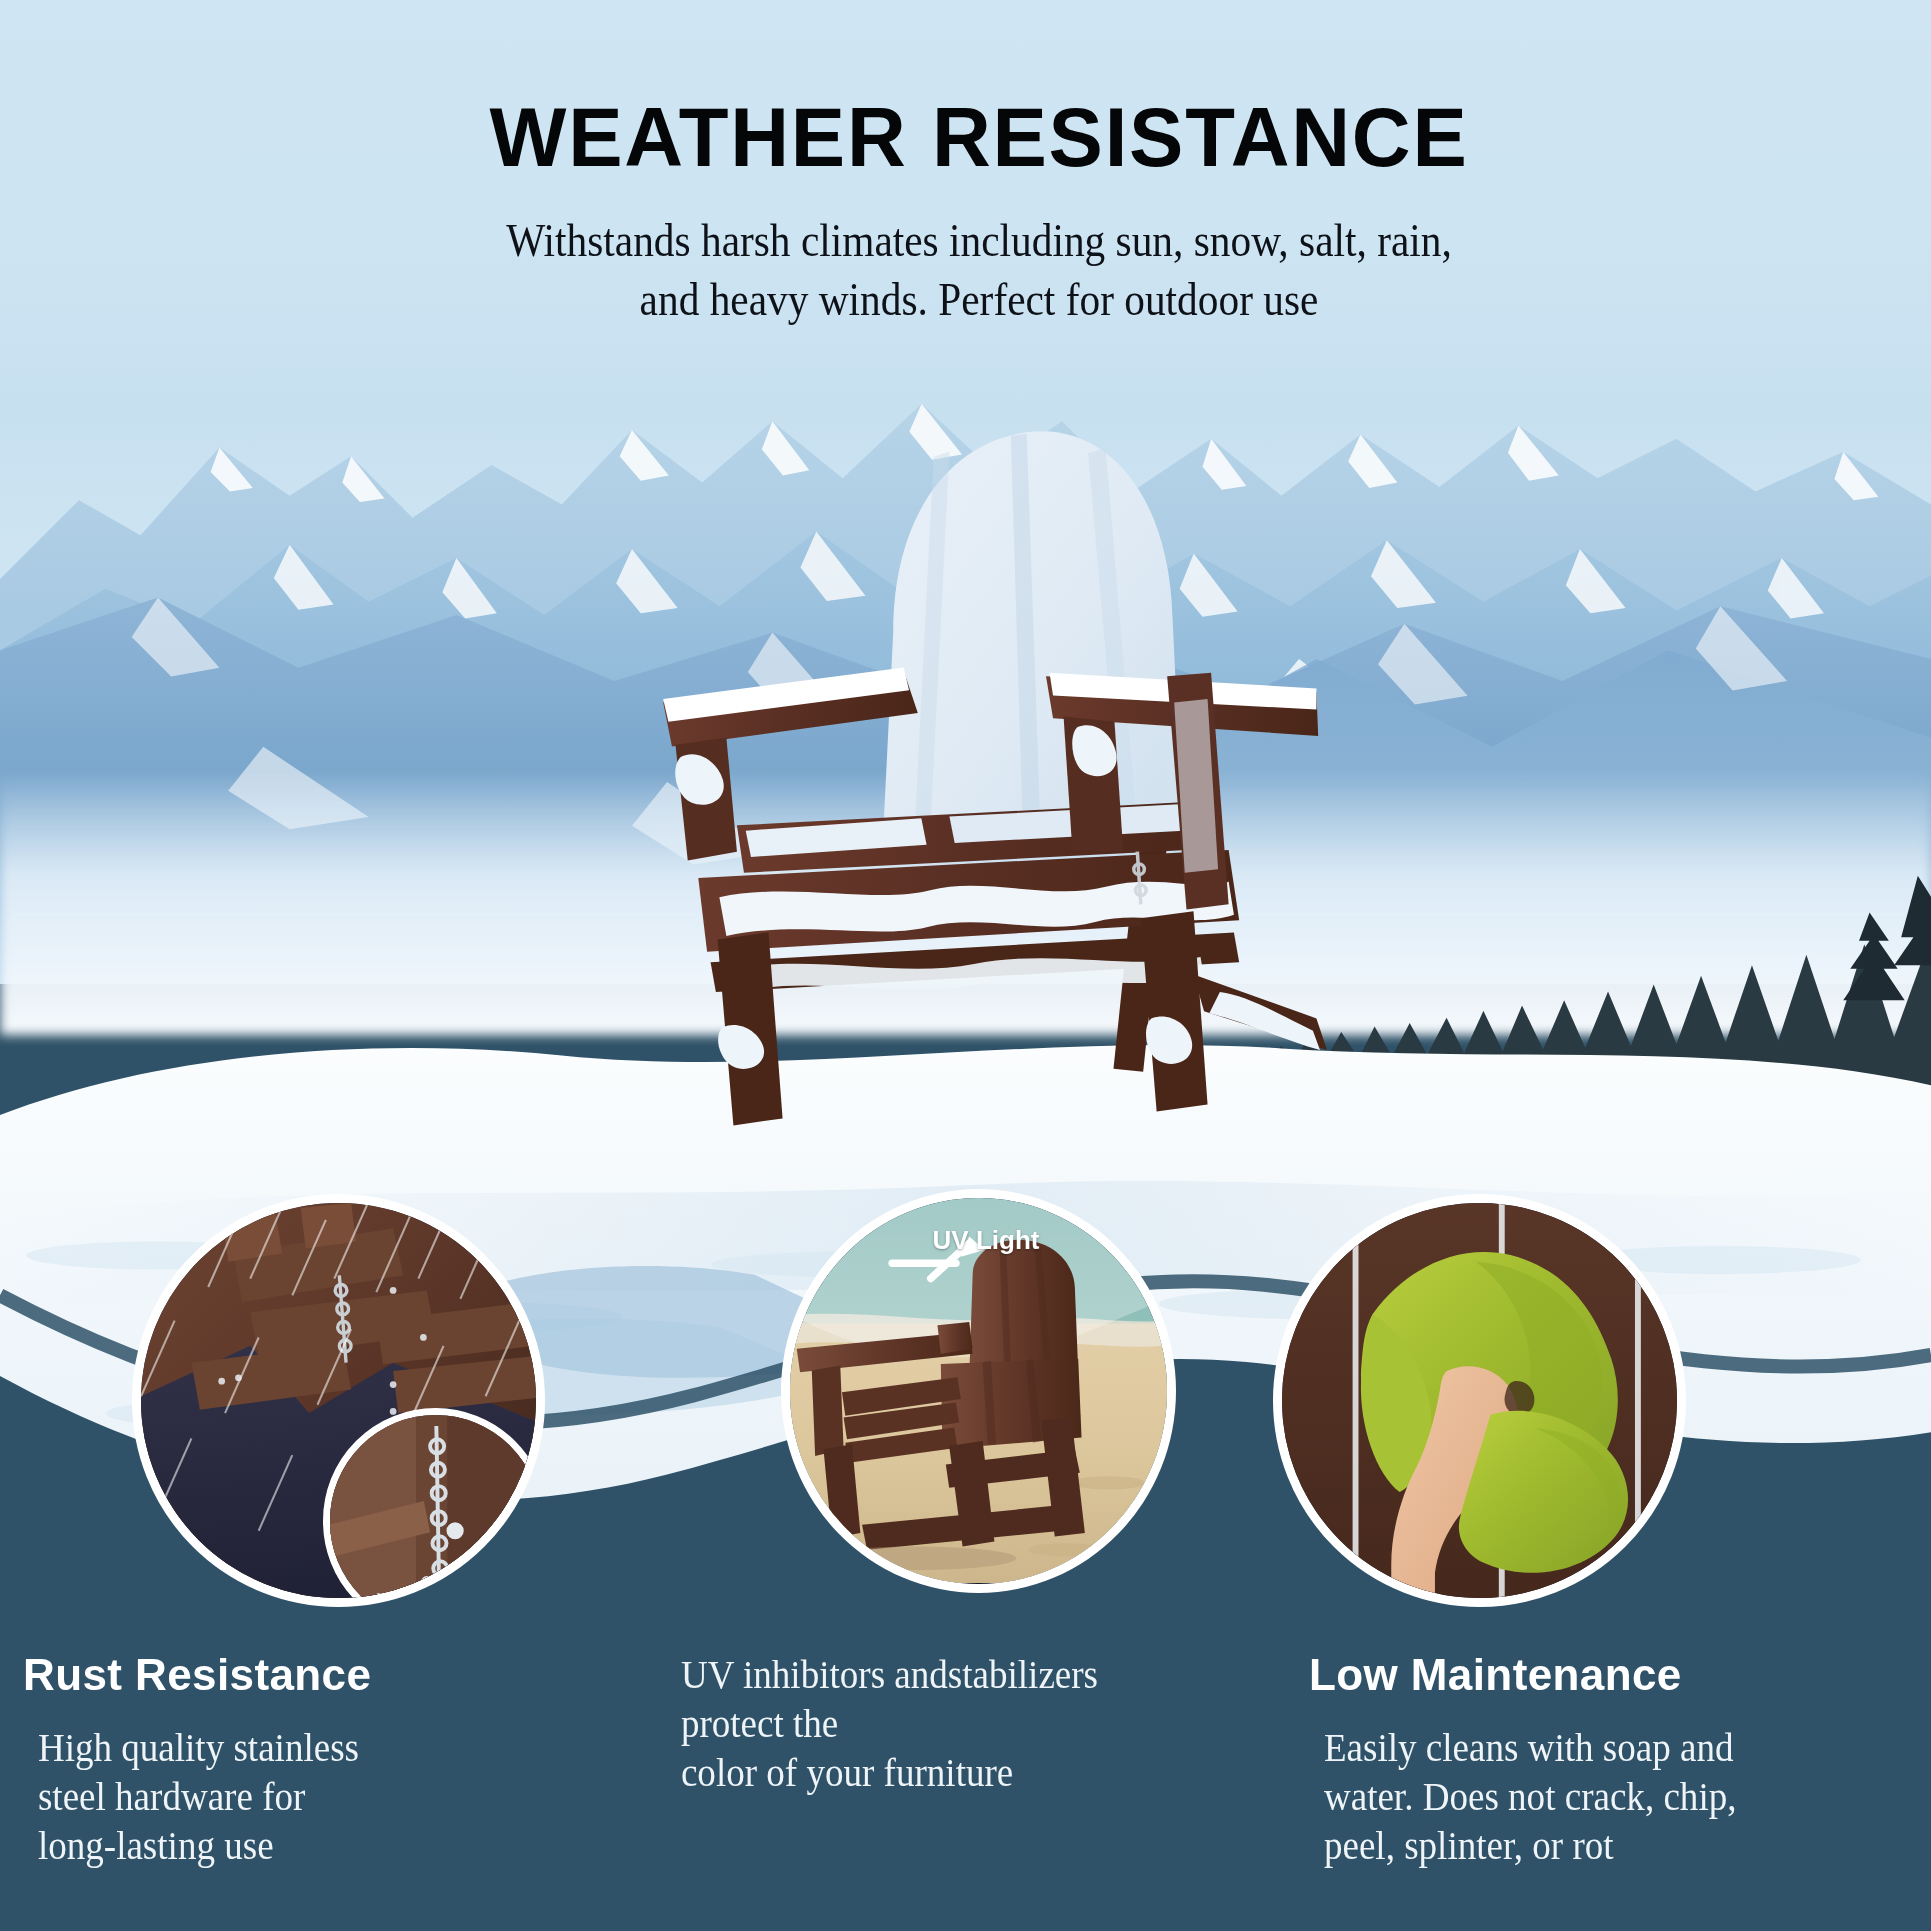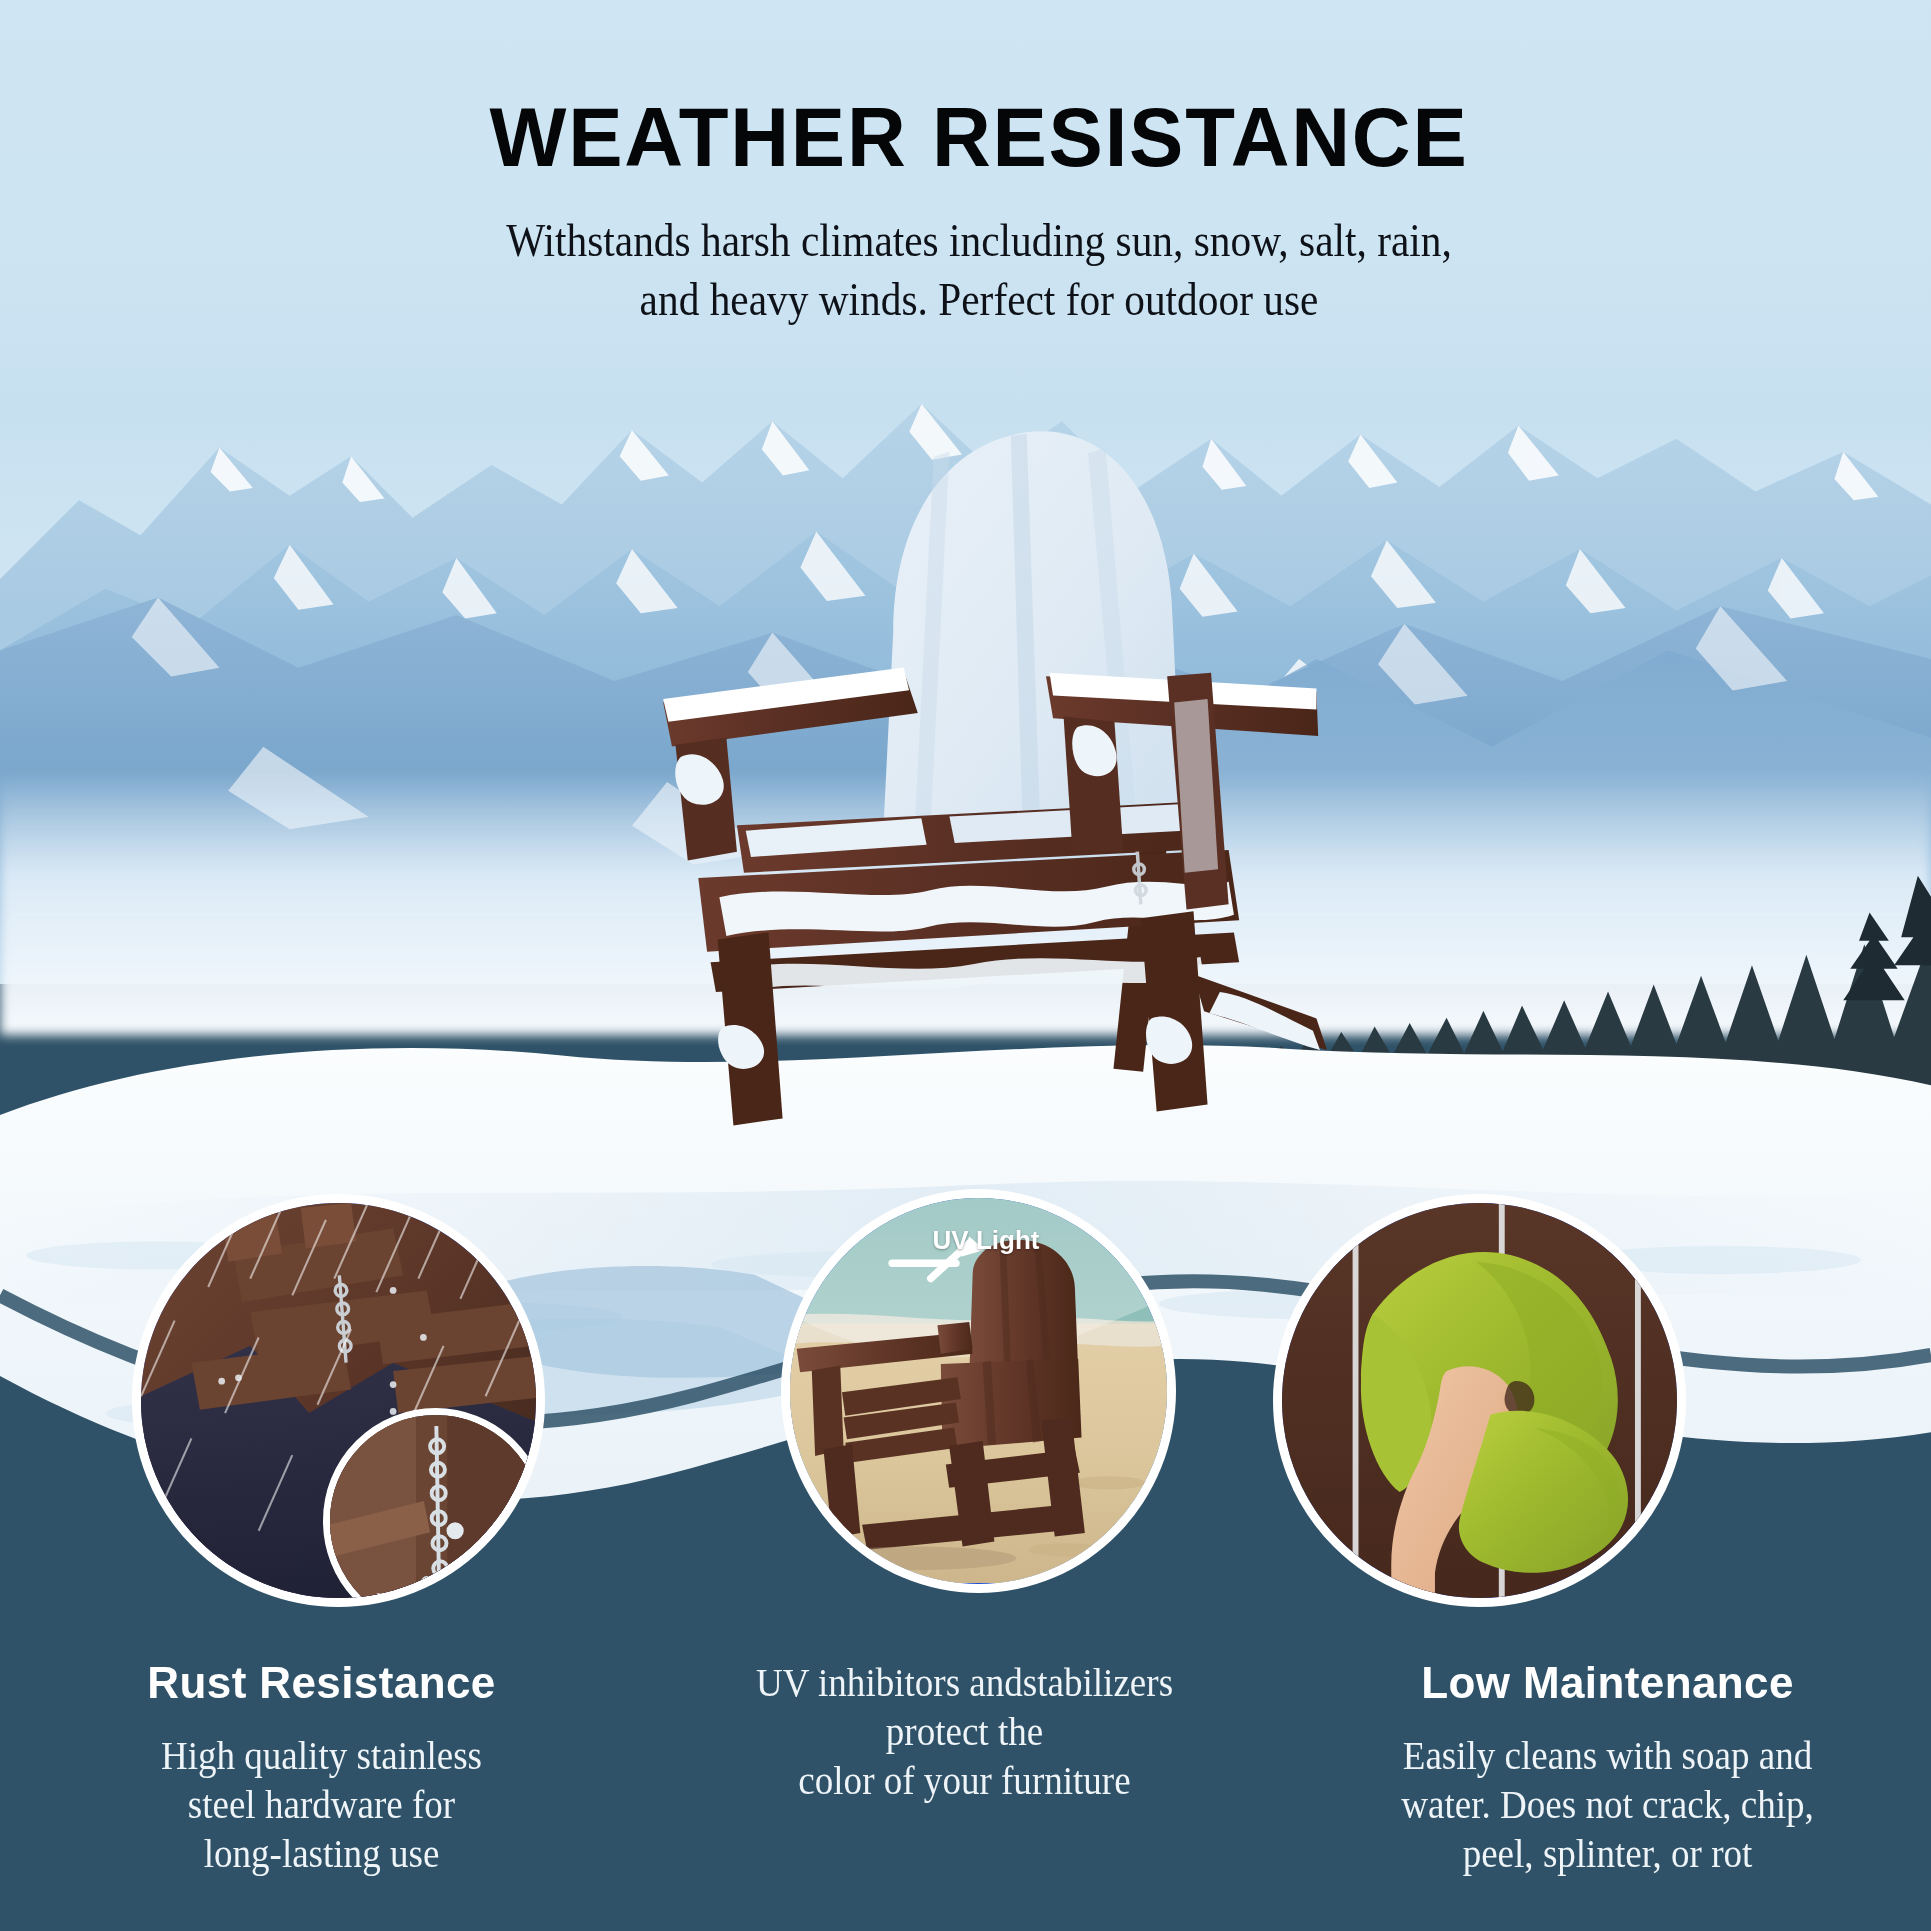--- a/index.html
+++ b/index.html
@@ -67,21 +67,21 @@
     color:#0e1218;
     transform:scaleX(.88);
   }
 
   
   .circle {
     position:absolute;
     border-radius:50%;
     border:9.7px solid #ffffff;
     overflow:hidden;
-    background:#1d4ed8;
+    background:#0f172a;
   }
   .c1 { left:132px; top:1194px; width:413px; height:413px; }
   .c2 { left:781px; top:1189px; width:395px; height:404px; }
   .c3 { left:1273px; top:1194px; width:413px; height:413px; }
 
   .c-inner { position:absolute; inset:0; }
 
   
   .inset-circle {
     position:absolute; left:46%; top:52%; width:57%; height:57%;
@@ -99,21 +99,21 @@
     text-shadow:0 0.9px 2.6px rgba(0,0,0,.35);
     white-space:nowrap;
     z-index:5;
   }
 
   
   .features {
     position:absolute; left:0; top:1650px; width:1931px;
     display:flex;
   }
-  .feat { width:643px; text-align:center; padding:0 30px;margin-top:8px; }
+  .feat { width:643px; text-align:left; padding:0 23px; }
   .feat-title {
     font-family:"Liberation Sans", sans-serif;
     font-weight:700;
     font-size:44px;
     color:#ffffff;
     letter-spacing:0.4px;
     margin-bottom:23px;
   }
   .feat-desc {
     font-family:"Liberation Serif", serif;

